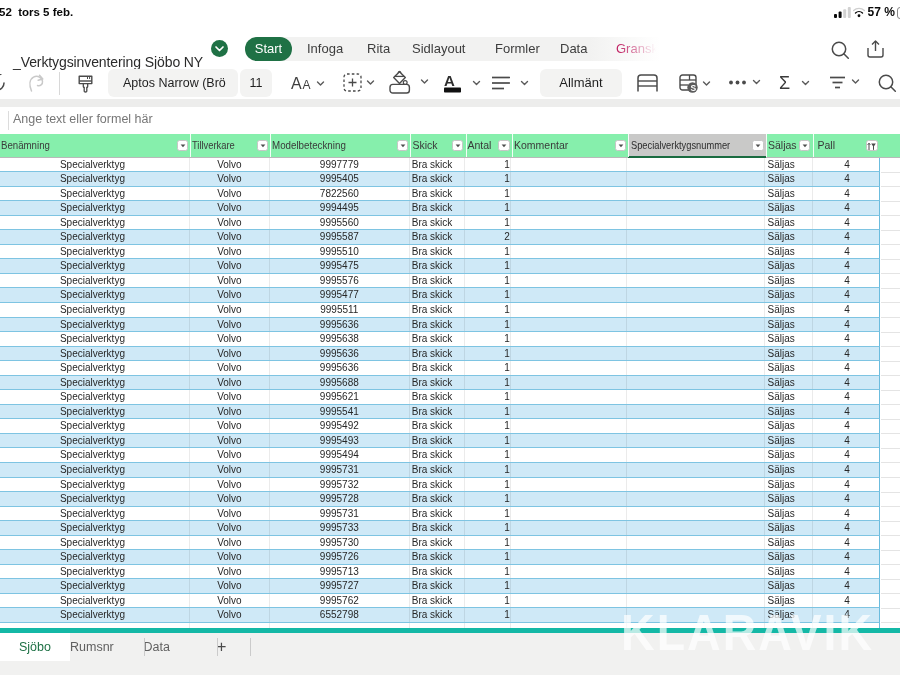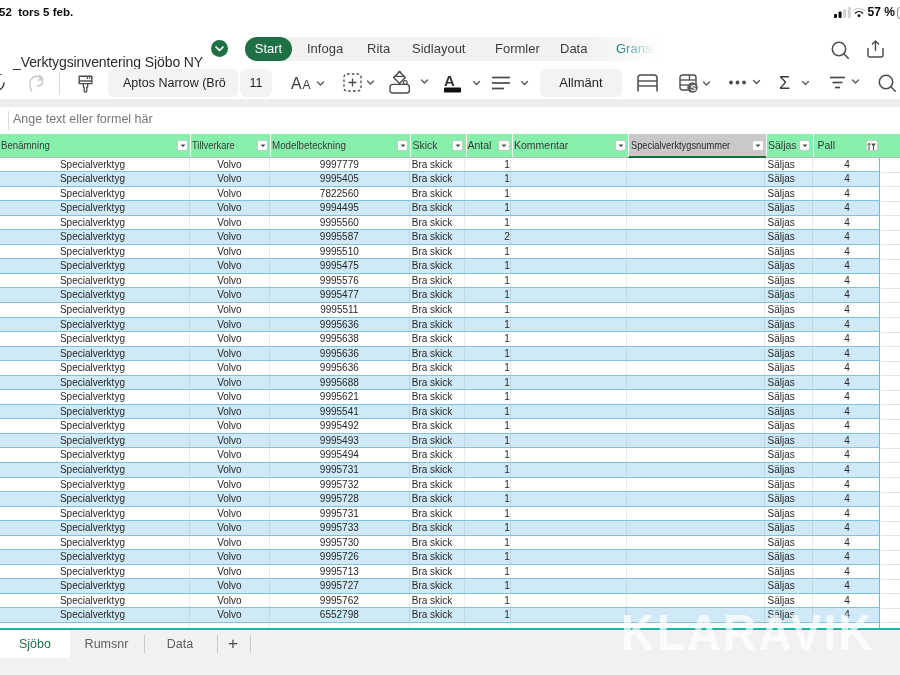--- a/index.html
+++ b/index.html
@@ -40,23 +40,23 @@
 .c2{width:140px;text-align:center}
 .c3{width:55.5px;padding-left:2px}
 .c4{width:46px;text-align:right;padding-right:0.5px}
 .c5{width:116px}
 .c6{width:138px}
 .c7{width:47.5px;padding-left:2.5px}
 .c8{width:66px;text-align:center;text-indent:3px;border-right:none!important}
 
 #grid{left:880.5px;top:157.5px;width:19.5px;height:470px;background:repeating-linear-gradient(to bottom,#fff 0,#fff 13.546875px,#e4e4e4 13.546875px,#e4e4e4 14.546875px)}
 
-#tabbar{left:0;top:627.5px;width:900px;height:47.5px;background:#f1f1f0;border-top:2px solid #14b8a6}
+#tabbar{left:0;top:627.5px;width:900px;height:47.5px;background:#f1f1f0;border-top:5px solid #14b8a6}
 #acttab{position:absolute;left:0;top:0;width:70px;height:28px;background:#fff;color:#1e7145;font-size:12.5px;font-weight:500;text-align:center;line-height:28px}
-.sheett{position:absolute;top:0;height:28px;line-height:28px;font-size:12.5px;color:#5f5f5f;text-align:center}
+.sheett{position:absolute;top:0;height:28px;line-height:28px;font-size:12.5px;color:#5f5f5f;text-align:left}
 .sep{position:absolute;top:5px;width:1px;height:18px;background:#cbcbcb}
 
 #wm{left:621px;top:604px;font-size:50px;font-weight:700;color:rgba(255,255,255,0.70);letter-spacing:2.2px;transform:scaleX(0.93);transform-origin:left}
 svg{display:block}
 .icn{position:absolute}
 </style></head>
 <body>
 
 <div class="abs" id="status"></div>
 <div class="abs" id="stleft">52&nbsp;&nbsp;tors 5 feb.</div>
@@ -89,21 +89,21 @@
       <path d="M5 7 L8.5 10.5 L12 7" fill="none" stroke="#fff" stroke-width="1.7" stroke-linecap="round" stroke-linejoin="round"></path>
     </svg>
   </div>
 <div class="abs" id="strip"></div>
 <div class="abs" id="pill">Start</div>
 <div class="abs tabt" style="left:307px">Infoga</div>
 <div class="abs tabt" style="left:367px">Rita</div>
 <div class="abs tabt" style="left:412px">Sidlayout</div>
 <div class="abs tabt" style="left:495px">Formler</div>
 <div class="abs tabt" style="left:560px">Data</div>
-<div class="abs tabt" style="left:616px;color:#0f766e;-webkit-mask-image:linear-gradient(to right,#000 0,rgba(0,0,0,0) 40px)">Gransk</div>
+<div class="abs tabt" style="left:616px;color:#be185d;-webkit-mask-image:linear-gradient(to right,#000 0,rgba(0,0,0,0) 40px)">Gransk</div>
 <div class="abs icn" style="left:831px;top:41px">
     <svg width="19" height="19" viewBox="0 0 19 19">
       <circle cx="8" cy="8" r="6.7" fill="none" stroke="#4a4a4a" stroke-width="1.5"></circle>
       <line x1="12.8" y1="12.8" x2="17.3" y2="17.3" stroke="#4a4a4a" stroke-width="1.5" stroke-linecap="round"></line>
     </svg>
   </div>
 <div class="abs icn" style="left:867px;top:40px">
     <svg width="17" height="19" viewBox="0 0 17 19">
       <path d="M1 8 L1 15 Q1 17 3 17 L14 17 Q16 17 16 15 L16 8" fill="none" stroke="#4a4a4a" stroke-width="1.4"></path>
       <line x1="8.5" y1="1.5" x2="8.5" y2="11" stroke="#4a4a4a" stroke-width="1.4"></line>

